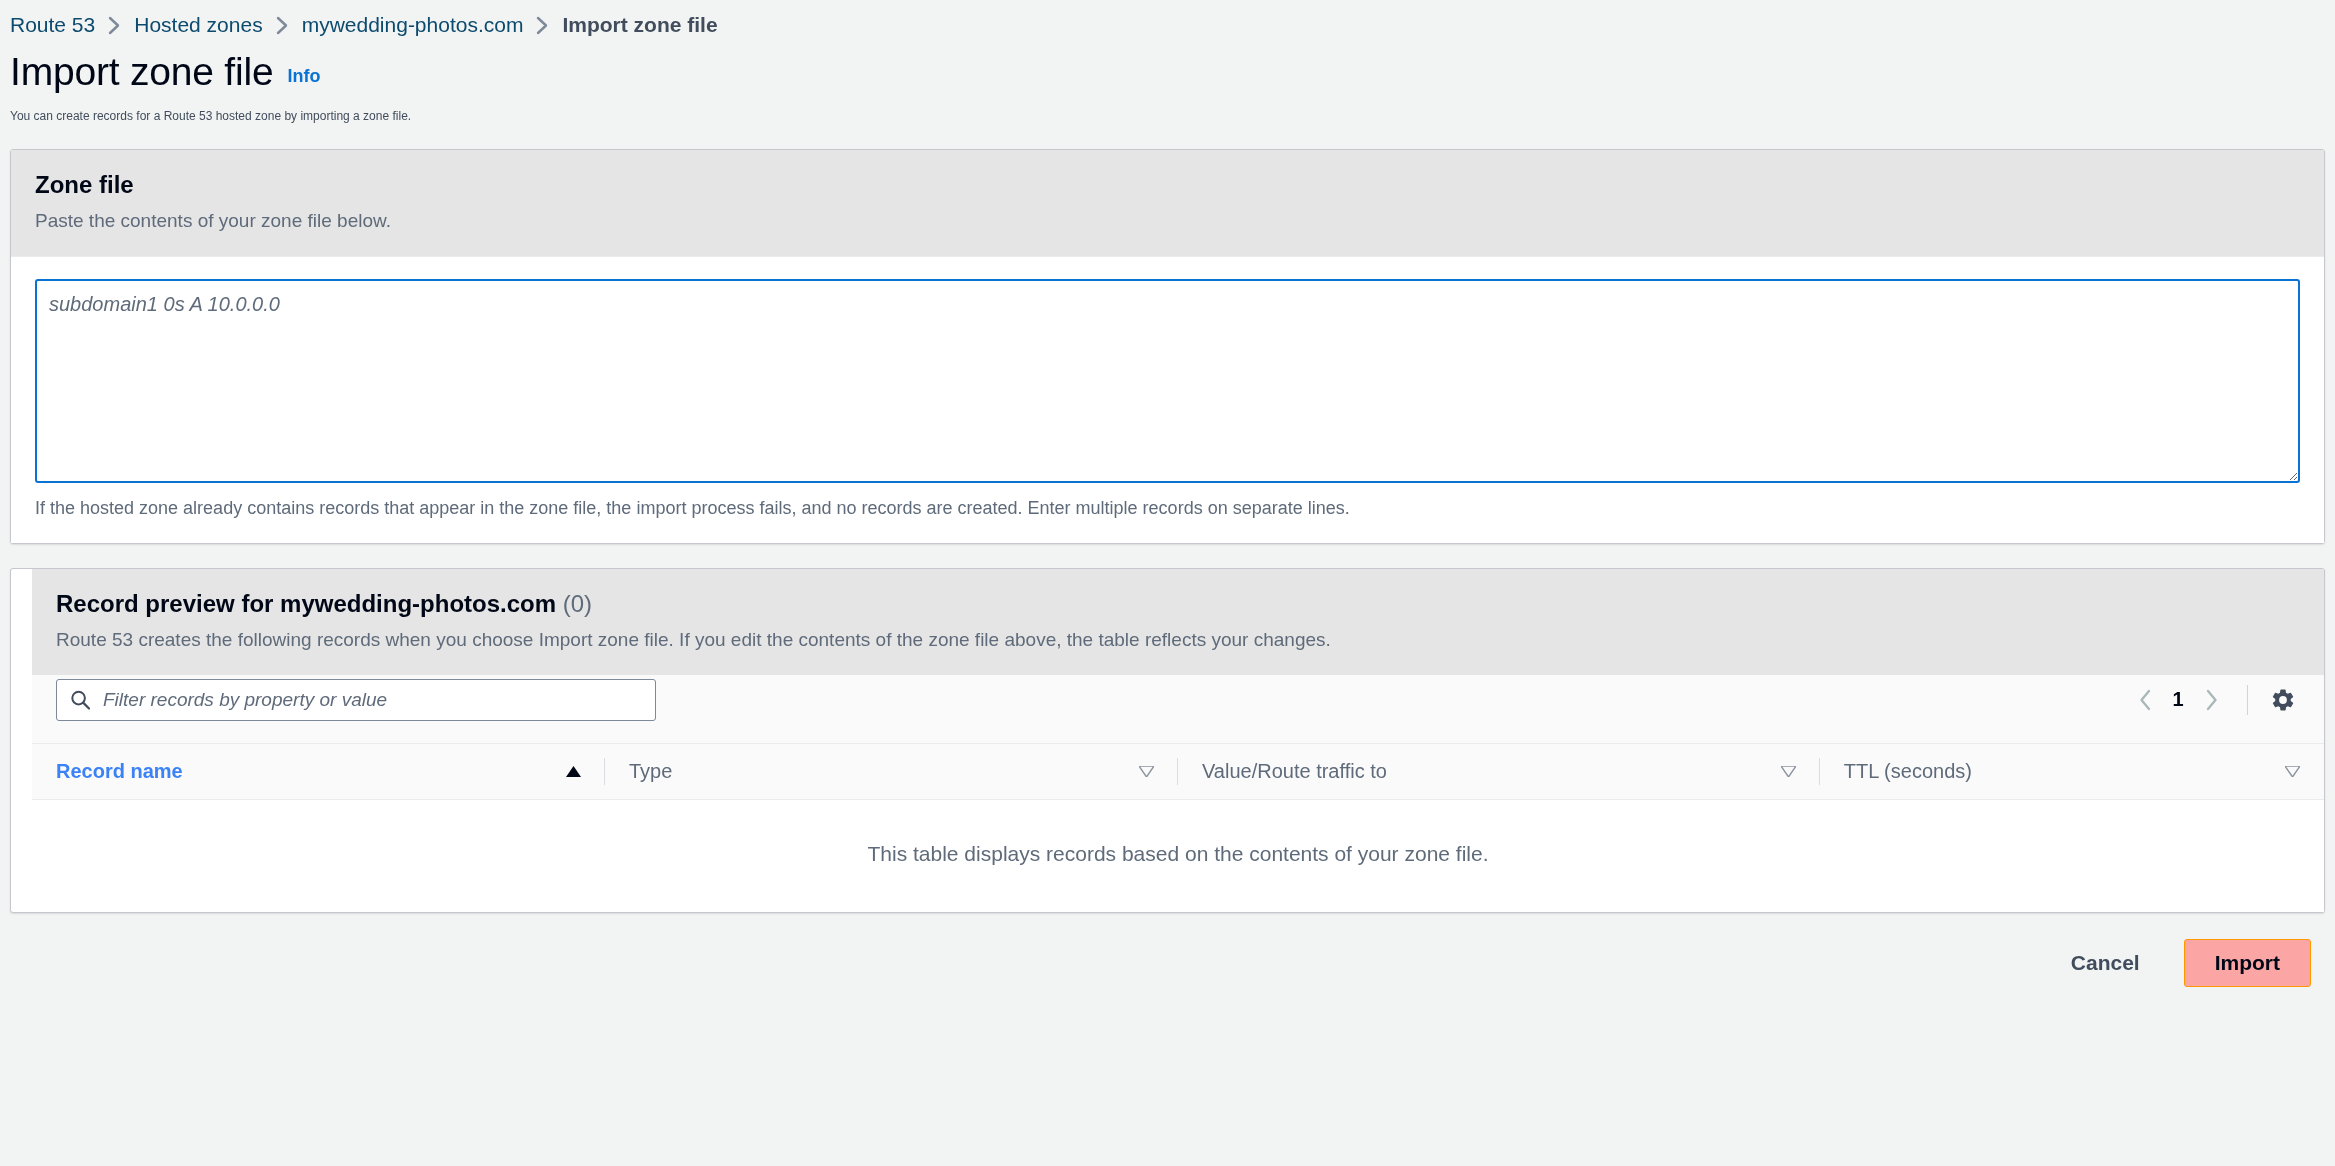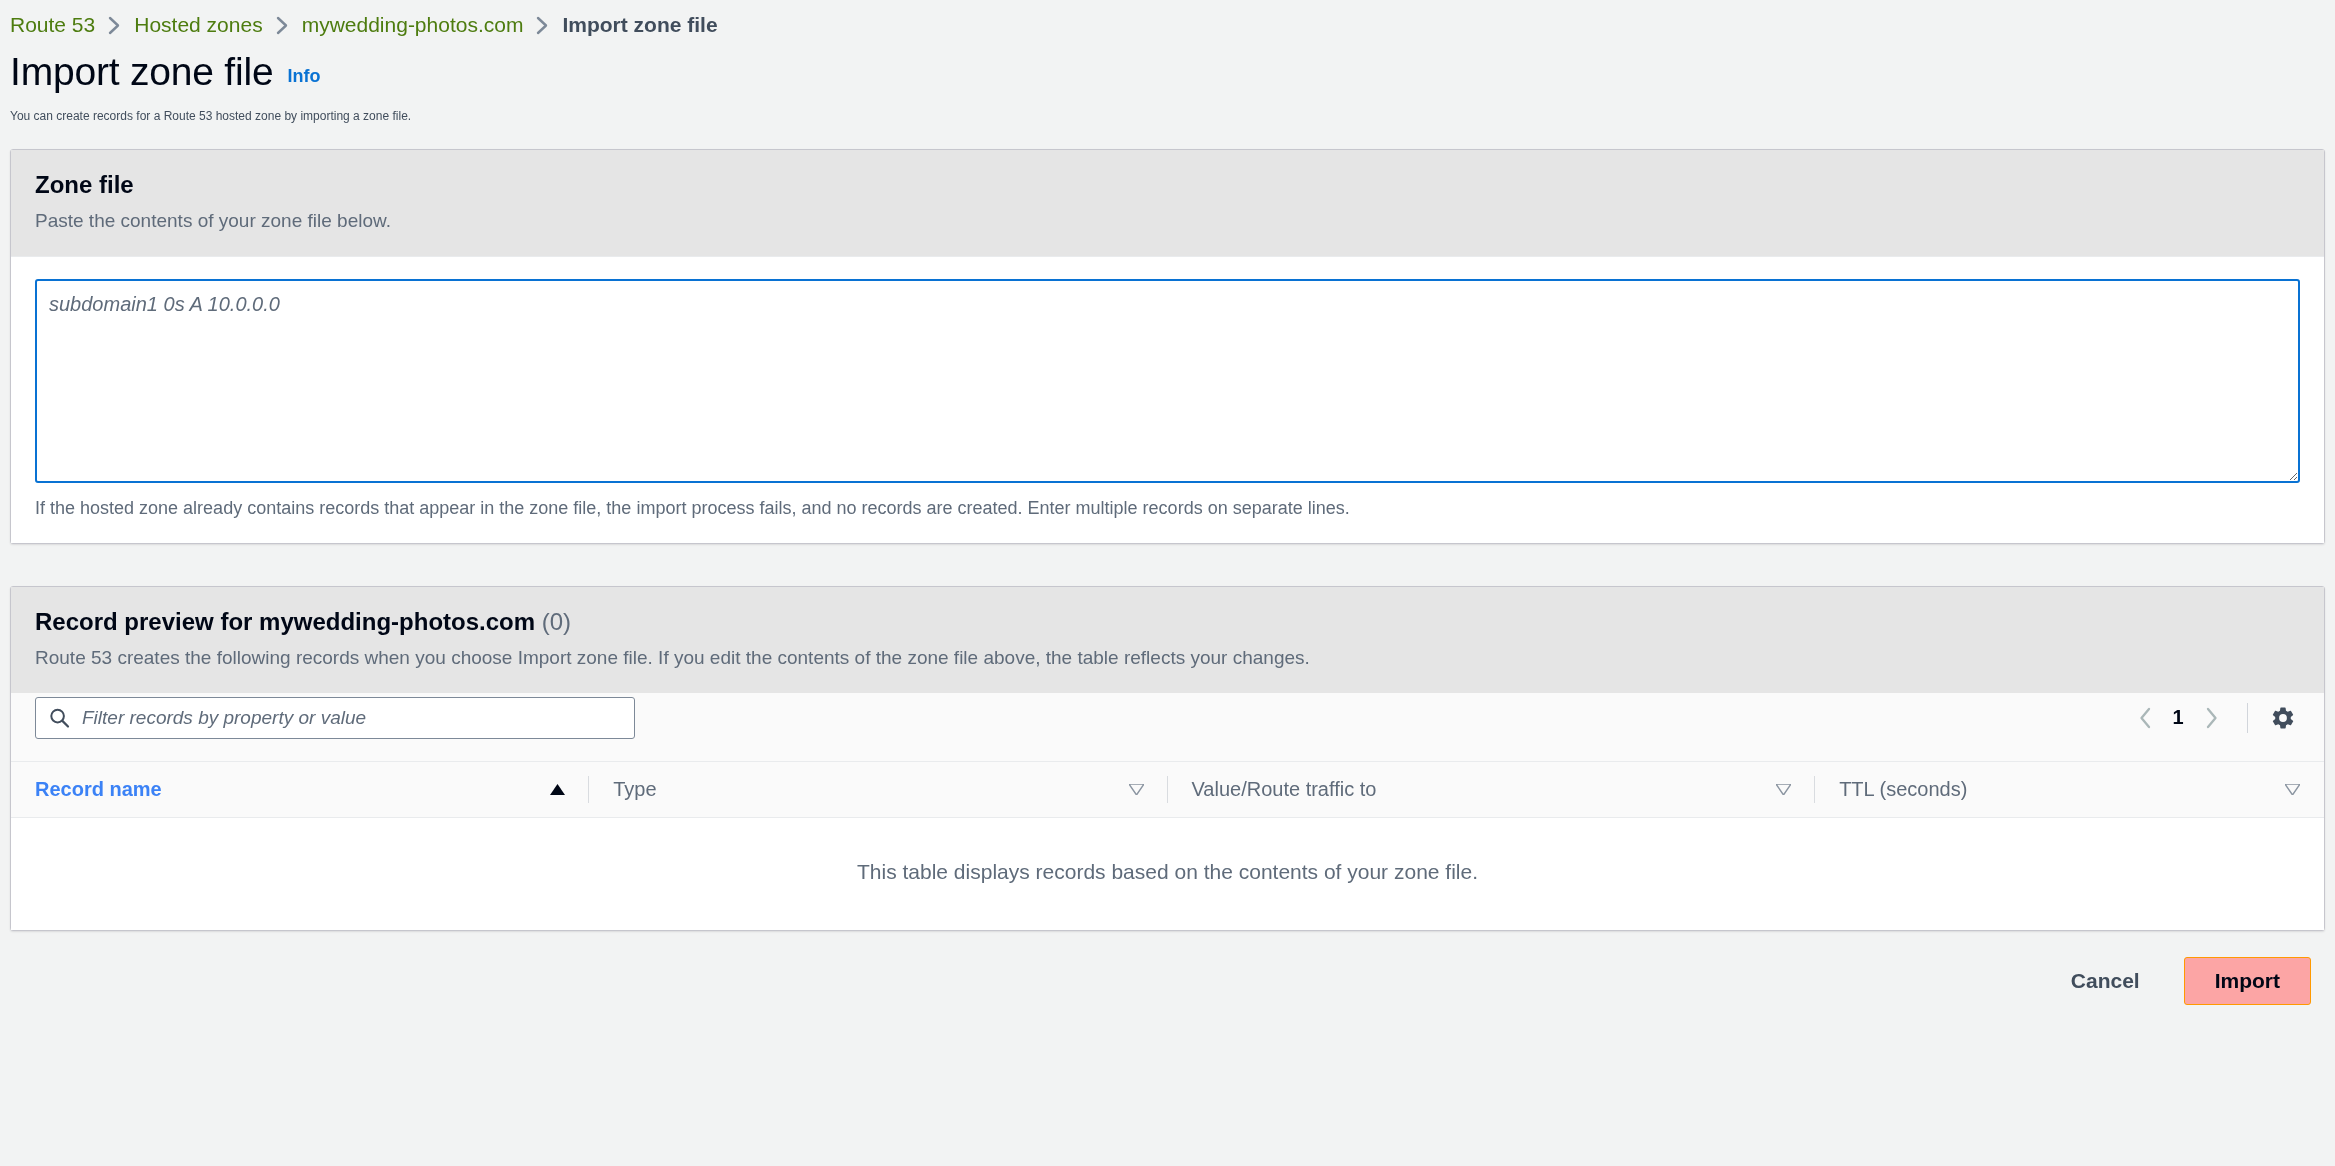--- a/index.html
+++ b/index.html
@@ -12,21 +12,21 @@
   }
   .page { width: 2335px; height: 1166px; position: relative; overflow: hidden; }
 
   
   .breadcrumb {
     display: flex; align-items: center;
     padding: 14px 0 0 10px;
     height: 36px;
     font-size: 21px;
   }
-  .crumb-link { color: #4d7c0f; text-decoration: none; cursor: pointer; }
+  .crumb-link { color: #0c4a6e; text-decoration: none; cursor: pointer; }
   .crumb-current { color: #414d5c; font-weight: 700; }
   .crumb-sep {
     display: inline-block;
     margin: 0 13px;
     color: #7d8998;
     font-size: 19px;
     line-height: 1;
   }
   .crumb-sep svg { display: block; }
 
@@ -113,21 +113,21 @@
     opacity: 1;
   }
   .field-hint {
     font-size: 18px;
     color: #5f6b7a;
     margin-top: 13px;
     line-height: 1.4;
   }
 
   
-  #preview-card { margin-top: 42px; }
+  #preview-card { margin-top: 24px; padding-left: 21px; }
   .table-tools {
     display: flex;
     align-items: center;
     justify-content: space-between;
     padding: 4px 24px 22px 24px;
     background: #fafafa;
   }
   .filter-wrap {
     position: relative;
     width: 600px;

